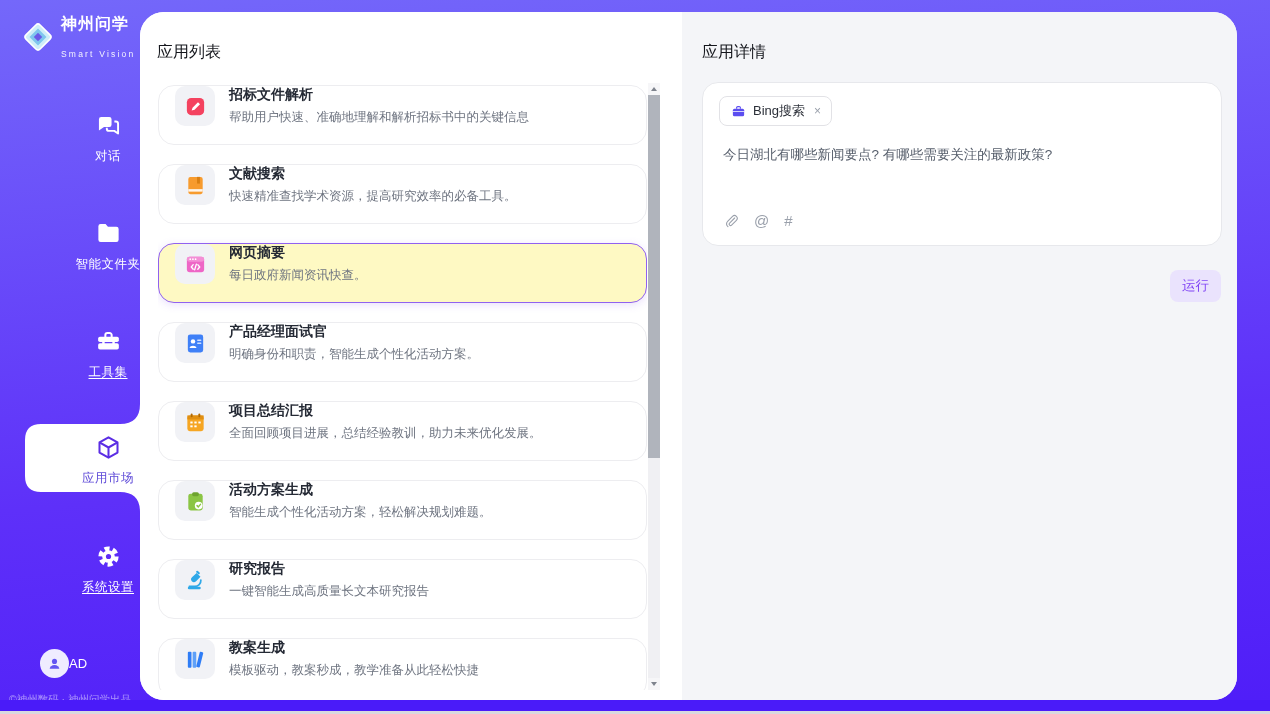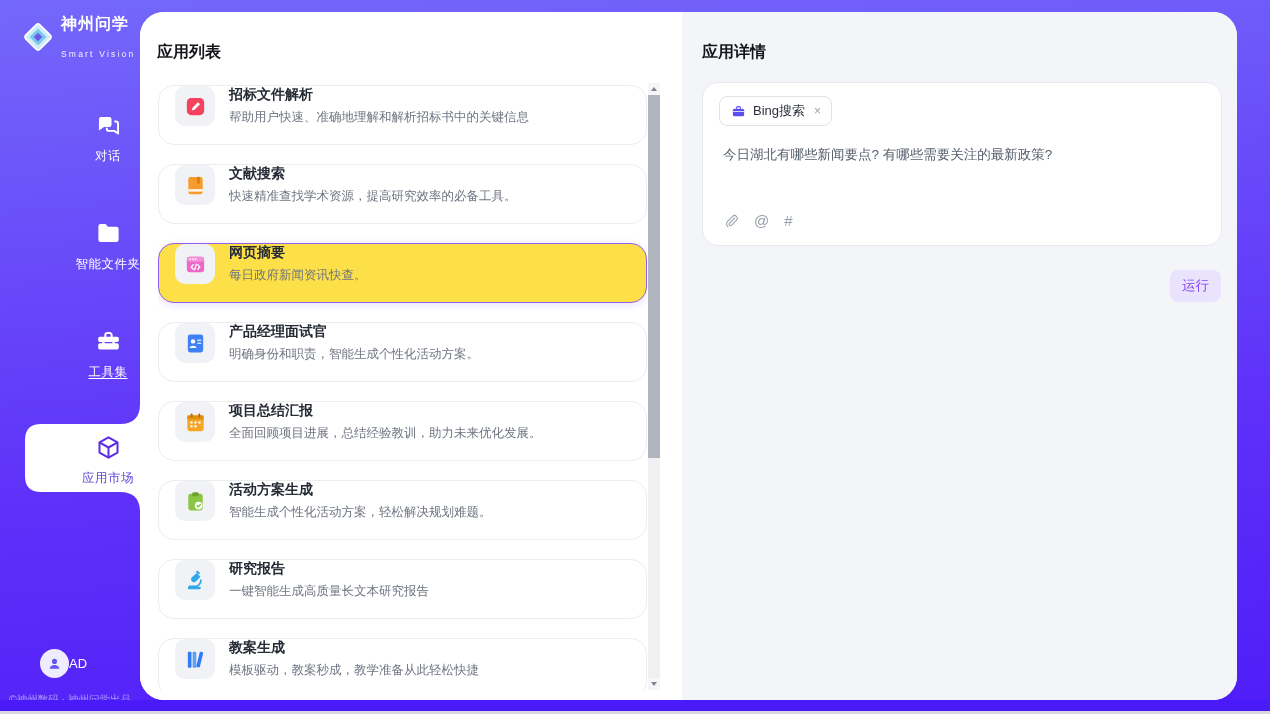--- a/index.html
+++ b/index.html
@@ -30,26 +30,26 @@
   .avatar svg { width:17px; height:17px; }
   .user-initials { color:#fff; font-size:13px; }
   .side-footer { position:absolute; left:0; bottom:7px; width:140px; text-align:center; color:rgba(255,255,255,.5); font-size:10.5px; }
 
   
   .content { position:absolute; left:140px; top:12px; width:1097px; height:688px;
              background:#fff; border-radius:24px; overflow:hidden; }
 
   
   .panel-left { position:absolute; left:0; top:0; width:542px; height:688px; background:#fff; }
-  .panel-title { position:absolute; left:17px; top:30px; font-size:16px; font-weight:700; color:#14161c; }
+  .panel-title { position:absolute; left:17px; top:30px; font-size:16px; font-weight:400; color:#14161c; }
   .list { position:absolute; left:18px; top:73px; width:489px; height:605px; overflow:hidden; }
   .card { position:relative; height:60px; margin-bottom:19px; background:#fff;
           border:1px solid #ededf0; border-radius:16px; display:flex; align-items:flex-start;
           padding:0 14px 0 16px; cursor:pointer; }
-  .card.selected { background:#fde047; border:1.5px solid #9061f0;
+  .card.selected { background:#fef9c3; border:1.5px solid #9061f0;
                    box-shadow:0 2px 8px rgba(140,90,240,.18); }
   .tile { flex:0 0 40px; width:40px; height:40px; border-radius:10px; background:#f1f2f6;
           display:flex; align-items:center; justify-content:center; margin-right:14px; }
   .tile svg { width:23px; height:23px; display:block; }
   .card-title { font-size:14px; font-weight:700; color:#252a35; }
   .card-desc { font-size:12.5px; color:#6e7480; margin-top:5px; }
 
   
   .sb { position:absolute; left:508px; top:71px; width:12px; height:607px; background:#f0f0f3; }
   .sb-arrow { position:absolute; left:0; width:12px; height:12px; background:#f6f6f8;
@@ -140,20 +140,30 @@
   <div class="nav-item active" style="top:434px">
     <span class="nav-icon">
       <svg viewBox="0 0 24 24" fill="none" stroke="#5b2de4" stroke-width="1.8" stroke-linejoin="round">
         <path d="M12 3l8 4.5v9L12 21l-8-4.5v-9z"></path>
         <path d="M4 7.5L12 12l8-4.5M12 12v9"></path>
       </svg>
     </span>
     <span class="nav-label">应用市场</span>
   </div>
 
+  <div class="nav-item" style="top:543px">
+    <span class="nav-icon">
+      <svg viewBox="0 0 24 24">
+        <circle cx="12" cy="12" r="6.5" fill="none" stroke="#fff" stroke-width="5" stroke-dasharray="4.1 2.7"></circle>
+        <circle cx="12" cy="12" r="5.6" fill="#fff"></circle>
+        <circle cx="12" cy="12" r="2.3" fill="#5d2cf7"></circle>
+      </svg>
+    </span>
+    <span class="nav-label u">系统设置</span>
+  </div>
 
   <div class="user-row">
     <span class="avatar">
       <svg viewBox="0 0 24 24">
         <circle cx="12" cy="9" r="3.6" fill="#6355f2"></circle>
         <path d="M5.2 19.5a6.8 5.3 0 0 1 13.6 0z" fill="#6355f2"></path>
       </svg>
     </span>
     <span class="user-initials">AD</span>
   </div>

